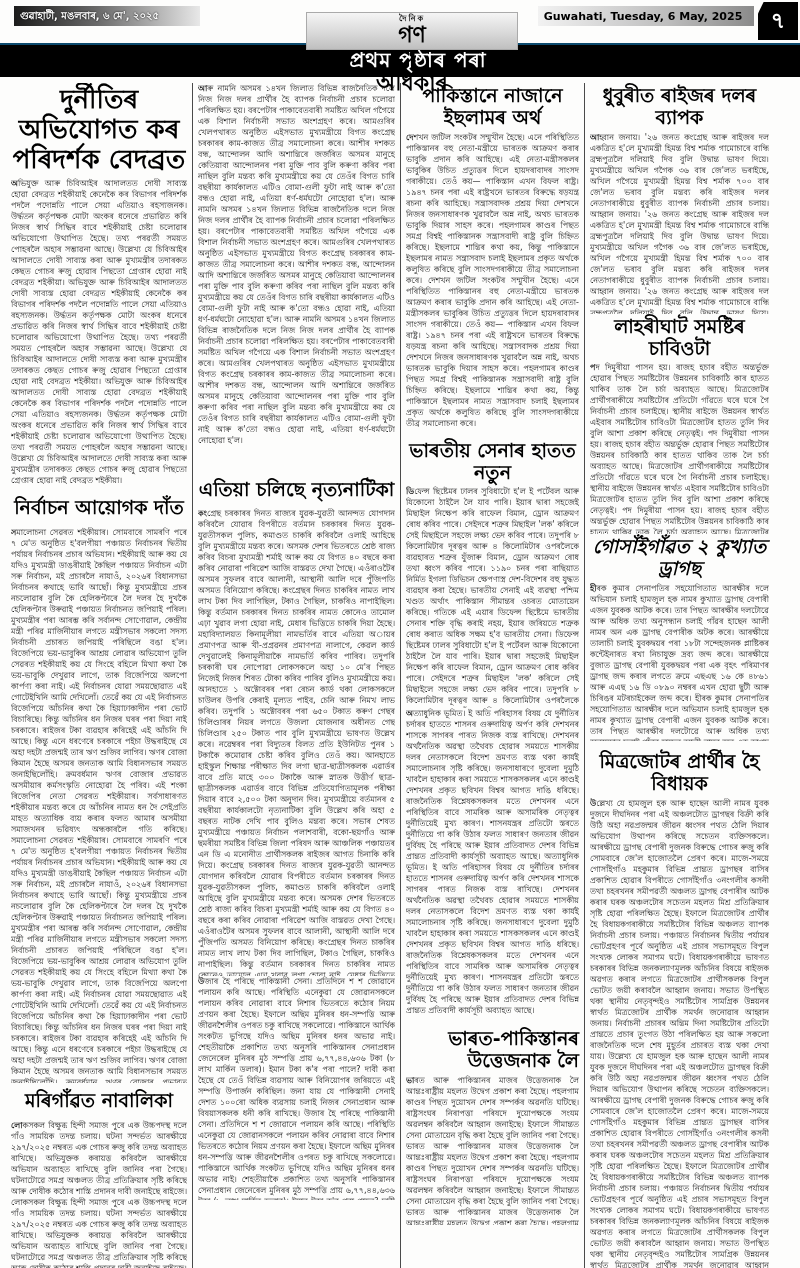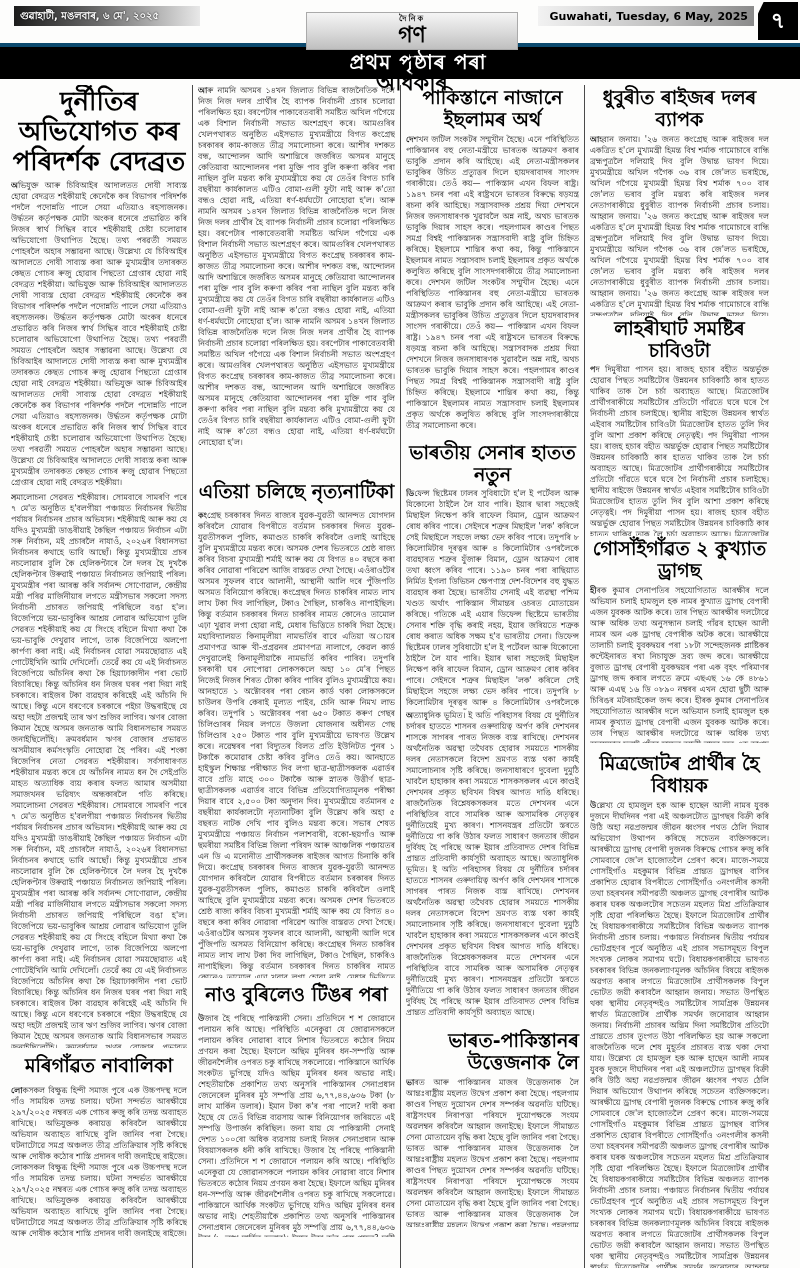--- a/index.html
+++ b/index.html
@@ -6,39 +6,39 @@
   body{
     width:800px;height:1268px;overflow:hidden;background:#fdfdfc;color:#111;
     font-family:"DejaVu Sans","Liberation Sans",sans-serif;
     -webkit-font-smoothing:antialiased;
   }
   .page{width:800px;height:1268px;position:relative;background:#fdfdfc;}
   
   .masthead{height:38px;position:relative;padding-top:3px;}
   .date-bar{position:absolute;top:6px;height:20px;display:flex;align-items:center;font-size:10px;font-weight:bold;}
   .date-bar.left{left:14px;width:180px;background:linear-gradient(90deg,#1c1c1c 0%,#6a6a6a 45%,#e8e8e8 100%);color:#fff;text-shadow:0 0 2px #000;padding-left:6px;}
-  .date-bar.right{right:46px;width:210px;background:linear-gradient(90deg,#f2f2f2 0%,#bdbdbd 60%,#8a8a8a 100%);color:#000;justify-content:flex-end;padding-right:6px;font-size:11px;}
+  .date-bar.right{right:46px;width:210px;background:linear-gradient(90deg,#f2f2f2 0%,#bdbdbd 60%,#8a8a8a 100%);color:#000;justify-content:center;padding-right:6px;font-size:11px;}
   .logo-box{
     position:absolute;left:50%;top:12px;transform:translateX(-50%);
     width:210px;height:36px;background:linear-gradient(180deg,#f5f5f5,#d9d9d9 55%,#bfbfbf);
     text-align:center;border:1px solid #aaa;margin-left:12px;
   }
   .logo-daily{font-size:8px;font-weight:bold;letter-spacing:2px;line-height:9px;margin-top:1px;}
   .logo-title{font-size:22px;font-weight:900;line-height:24px;display:flex;align-items:center;justify-content:center;gap:3px;color:#000;flex-direction:column;}
   .logo-person{display:inline-block;width:12px;height:18px;}
   .page-num-box{
     position:absolute;right:2px;top:2px;width:40px;height:38px;background:#000;color:#fff;
     display:flex;align-items:center;justify-content:center;font-size:22px;font-weight:bold;
     clip-path:polygon(14% 0,100% 0,100% 100%,0 100%,0 30%);
   }
   
   .banner{
     margin:2px 0 4px 0;height:32px;background:#000;color:#fff;
     display:flex;justify-content:center;
-    font-size:20px;font-weight:bold;letter-spacing:1px;border-top:4px solid #0c4a6e;padding-left:36px;
+    font-size:20px;font-weight:bold;letter-spacing:1px;border-top:2px solid #0c4a6e;padding-left:36px;
   }
   
   .columns{
     display:grid;grid-template-columns:186px 208px 184px 190px;
     column-gap:0;padding:2px 4px 0 6px;height:1186px;overflow:hidden;
   }
   .col{overflow:hidden;padding:0 5px;}
   .col + .col{border-left:1px solid #4a4a4a;}
   .headline{
     font-weight:900;text-align:center;color:#000;
@@ -85,45 +85,45 @@
   </div>
 
   <div class="banner">
     <span>প্ৰথম পৃষ্ঠাৰ পৰা</span>
   </div>
 
   <div class="columns" id="columns">
       <div class="col">
         <div class="headline xl" style="min-height: 72px;">দুৰ্নীতিৰ অভিযোগত কৰ পৰিদৰ্শক বেদব্ৰত</div>
         <div class="body-block" style="height: 312px;">অভিযুক্ত আৰু চিবিআইৰ আদালতত দোষী সাব্যস্ত হোৱা বেদব্ৰত শইকীয়াই কেনেকৈ কৰ বিভাগৰ পৰিদৰ্শক পদলৈ পদোন্নতি পালে সেয়া এতিয়াও ৰহস্যজনক। উৰ্দ্ধতন কৰ্তৃপক্ষক মোটা অংকৰ ধনেৰে প্ৰভাৱিত কৰি নিজৰ স্বাৰ্থ সিদ্ধিৰ বাবে শইকীয়াই চেষ্টা চলোৱাৰ অভিযোগো উত্থাপিত হৈছে। তথ্য পৰৱৰ্তী সময়ত পোহৰলৈ অহাৰ সম্ভাৱনা আছে। উল্লেখ্য যে চিবিআইৰ আদালতে দোষী সাব্যস্ত কৰা আৰু মুখ্যমন্ত্ৰীৰ তদাৰকত কেছত গোচৰ ৰুজু হোৱাৰ পিছতো গ্ৰেপ্তাৰ হোৱা নাই বেদব্ৰত শইকীয়া। অভিযুক্ত আৰু চিবিআইৰ আদালতত দোষী সাব্যস্ত হোৱা বেদব্ৰত শইকীয়াই কেনেকৈ কৰ বিভাগৰ পৰিদৰ্শক পদলৈ পদোন্নতি পালে সেয়া এতিয়াও ৰহস্যজনক। উৰ্দ্ধতন কৰ্তৃপক্ষক মোটা অংকৰ ধনেৰে প্ৰভাৱিত কৰি নিজৰ স্বাৰ্থ সিদ্ধিৰ বাবে শইকীয়াই চেষ্টা চলোৱাৰ অভিযোগো উত্থাপিত হৈছে। তথ্য পৰৱৰ্তী সময়ত পোহৰলৈ অহাৰ সম্ভাৱনা আছে। উল্লেখ্য যে চিবিআইৰ আদালতে দোষী সাব্যস্ত কৰা আৰু মুখ্যমন্ত্ৰীৰ তদাৰকত কেছত গোচৰ ৰুজু হোৱাৰ পিছতো গ্ৰেপ্তাৰ হোৱা নাই বেদব্ৰত শইকীয়া। অভিযুক্ত আৰু চিবিআইৰ আদালতত দোষী সাব্যস্ত হোৱা বেদব্ৰত শইকীয়াই কেনেকৈ কৰ বিভাগৰ পৰিদৰ্শক পদলৈ পদোন্নতি পালে সেয়া এতিয়াও ৰহস্যজনক। উৰ্দ্ধতন কৰ্তৃপক্ষক মোটা অংকৰ ধনেৰে প্ৰভাৱিত কৰি নিজৰ স্বাৰ্থ সিদ্ধিৰ বাবে শইকীয়াই চেষ্টা চলোৱাৰ অভিযোগো উত্থাপিত হৈছে। তথ্য পৰৱৰ্তী সময়ত পোহৰলৈ অহাৰ সম্ভাৱনা আছে। উল্লেখ্য যে চিবিআইৰ আদালতে দোষী সাব্যস্ত কৰা আৰু মুখ্যমন্ত্ৰীৰ তদাৰকত কেছত গোচৰ ৰুজু হোৱাৰ পিছতো গ্ৰেপ্তাৰ হোৱা নাই বেদব্ৰত শইকীয়া।</div>
+        <div class="headline lg" style="min-height: 32px;">নিৰ্বাচন আয়োগক দাঁত</div>
         <div class="body-block" style="height: 556px;">সমালোচনা সেৱৰত শইকীয়াৰ। সোমবাৰে সামৰণি পৰে ৭ মে'ত অনুষ্ঠিত হ'বলগীয়া পঞ্চায়ত নিৰ্বাচনৰ দ্বিতীয় পৰ্যায়ৰ নিৰ্বাচনৰ প্ৰচাৰ অভিযান। শইকীয়াই আৰু কয় যে যদিও মুখ্যমন্ত্ৰী ডাঙৰীয়াই কৈছিল পঞ্চায়ত নিৰ্বাচন এটা সৰু নিৰ্বাচন, মই প্ৰচাৰলৈ নাযাওঁ, ২০২৬ৰ বিধানসভা নিৰ্বাচনৰ কথাহে ভাবি আছোঁ। কিন্তু মুখ্যমন্ত্ৰীয়ে প্ৰচৰ নচলোৱাৰ বুলি কৈ হেলিকপ্টাৰে লৈ দলৰ হৈ দুখকৈ হেলিকপ্টাৰ উৰুৱাই পঞ্চায়ত নিৰ্বাচনত জপিয়াই পৰিল। মুখ্যমন্ত্ৰীৰ পৰা আৰম্ভ কৰি সৰ্বানন্দ সোণোৱাল, কেন্দ্ৰীয় মন্ত্ৰী পৰিৱ মাৰ্জিনীয়াৰ লগতে মন্ত্ৰীসভাৰ সকলো সদস্য নিৰ্বাচনী প্ৰচাৰত জপিয়াই পৰিছিলে বঙা হ'ল। বিজেপিয়ে ভয়-ভাবুকিৰ আশ্ৰয় লোৱাৰ অভিযোগ তুলি সেৱৰত শইকীয়াই কয় যে সিংহে বহিলে মিথ্যা কথা কৈ ভয়-ভাবুকি দেখুৱাব লাগে, তাক বিজেপিয়ে অলপো কাৰ্পণ্য কৰা নাই। এই নিৰ্বাচনৰ যোৱা সময়ছোৱাত এই গোটেইখিনি আমি দেখিলোঁ। তেৱেঁ কয় যে এই নিৰ্বাচনত বিজেপিয়ে আঁচনিৰ কথা কৈ হিয়াঢাকাদীন পৰা ভোট বিচাৰিছে। কিন্তু আঁচনিৰ ধন নিজৰ ঘৰৰ পৰা দিয়া নাই চৰকাৰে। ৰাইজৰ টকা ব্যৱহাৰ কৰিহেই এই আঁচনি দি আছে। কিন্তু এনে ধৰণেৰে চৰকাৰে পইচা উদ্ধৰাইছে যে অহা দহটা প্ৰজন্মই তাৰ ঋণ শুজিব লাগিব। ঋণৰ বোজা কিমান হৈছে অসমৰ জনতাক আমি বিধানসভাৰ সময়ত জনাইছিলোঁহি। ক্ৰমবৰ্ধমান ঋণৰ বোজাৰ প্ৰভাৱত অসমীয়াৰ কৰ্মসংস্কৃতি নোহোৱা হৈ পৰিব। এই শংকা ৰিজেপিৰ নেতা সেৱৰত শইকীয়াৰ। সৰ্বসাধাৰণত শইকীয়াৰ মন্তব্য কৰে যে আঁচনিৰ নামত ধন দৈ সেইপ্ৰতি মাহত অত্যাধিক ব্যয় কৰাৰ ফলত আমাৰ অসমীয়া সমাজখনৰ ভৱিষ্যৎ অন্ধকাৰলৈ গতি কৰিছে। সমালোচনা সেৱৰত শইকীয়াৰ। সোমবাৰে সামৰণি পৰে ৭ মে'ত অনুষ্ঠিত হ'বলগীয়া পঞ্চায়ত নিৰ্বাচনৰ দ্বিতীয় পৰ্যায়ৰ নিৰ্বাচনৰ প্ৰচাৰ অভিযান। শইকীয়াই আৰু কয় যে যদিও মুখ্যমন্ত্ৰী ডাঙৰীয়াই কৈছিল পঞ্চায়ত নিৰ্বাচন এটা সৰু নিৰ্বাচন, মই প্ৰচাৰলৈ নাযাওঁ, ২০২৬ৰ বিধানসভা নিৰ্বাচনৰ কথাহে ভাবি আছোঁ। কিন্তু মুখ্যমন্ত্ৰীয়ে প্ৰচৰ নচলোৱাৰ বুলি কৈ হেলিকপ্টাৰে লৈ দলৰ হৈ দুখকৈ হেলিকপ্টাৰ উৰুৱাই পঞ্চায়ত নিৰ্বাচনত জপিয়াই পৰিল। মুখ্যমন্ত্ৰীৰ পৰা আৰম্ভ কৰি সৰ্বানন্দ সোণোৱাল, কেন্দ্ৰীয় মন্ত্ৰী পৰিৱ মাৰ্জিনীয়াৰ লগতে মন্ত্ৰীসভাৰ সকলো সদস্য নিৰ্বাচনী প্ৰচাৰত জপিয়াই পৰিছিলে বঙা হ'ল। বিজেপিয়ে ভয়-ভাবুকিৰ আশ্ৰয় লোৱাৰ অভিযোগ তুলি সেৱৰত শইকীয়াই কয় যে সিংহে বহিলে মিথ্যা কথা কৈ ভয়-ভাবুকি দেখুৱাব লাগে, তাক বিজেপিয়ে অলপো কাৰ্পণ্য কৰা নাই। এই নিৰ্বাচনৰ যোৱা সময়ছোৱাত এই গোটেইখিনি আমি দেখিলোঁ। তেৱেঁ কয় যে এই নিৰ্বাচনত বিজেপিয়ে আঁচনিৰ কথা কৈ হিয়াঢাকাদীন পৰা ভোট বিচাৰিছে। কিন্তু আঁচনিৰ ধন নিজৰ ঘৰৰ পৰা দিয়া নাই চৰকাৰে। ৰাইজৰ টকা ব্যৱহাৰ কৰিহেই এই আঁচনি দি আছে। কিন্তু এনে ধৰণেৰে চৰকাৰে পইচা উদ্ধৰাইছে যে অহা দহটা প্ৰজন্মই তাৰ ঋণ শুজিব লাগিব। ঋণৰ বোজা কিমান হৈছে অসমৰ জনতাক আমি বিধানসভাৰ সময়ত জনাইছিলোঁহি। ক্ৰমবৰ্ধমান ঋণৰ বোজাৰ প্ৰভাৱত অসমীয়াৰ কৰ্মসংস্কৃতি নোহোৱা হৈ পৰিব। এই শংকা ৰিজেপিৰ নেতা সেৱৰত শইকীয়াৰ। সৰ্বসাধাৰণত শইকীয়াৰ মন্তব্য কৰে যে আঁচনিৰ নামত ধন দৈ সেইপ্ৰতি মাহত অত্যাধিক ব্যয় কৰাৰ ফলত আমাৰ অসমীয়া সমাজখনৰ ভৱিষ্যৎ অন্ধকাৰলৈ গতি কৰিছে।</div>
         <div class="headline lg" style="min-height: 32px;">মৰিগাঁৱত নাবালিকা</div>
         <div class="body-block" style="height: 168px;">লোকসকল বিক্ষুব্ধ হিন্দী সমাজ পুৰে এক উচ্চপদস্থ দলে গাঁও সাময়িক তদন্ত চলায়। ঘটনা সন্দৰ্ভত আৰক্ষীয়ে ২৯৭/২০২৫ নম্বৰত এক গোচৰ ৰুজু কৰি তদন্ত অব্যাহত ৰাখিছে। অভিযুক্তক কৰায়ত্ত কৰিবলৈ আৰক্ষীয়ে অভিযান অব্যাহত ৰাখিছে বুলি জানিব পৰা গৈছে। ঘটনাটোৱে সমগ্ৰ অঞ্চলত তীব্ৰ প্ৰতিক্ৰিয়াৰ সৃষ্টি কৰিছে আৰু দোষীক কঠোৰ শাস্তি প্ৰদানৰ দাবী জনাইছে ৰাইজে। লোকসকল বিক্ষুব্ধ হিন্দী সমাজ পুৰে এক উচ্চপদস্থ দলে গাঁও সাময়িক তদন্ত চলায়। ঘটনা সন্দৰ্ভত আৰক্ষীয়ে ২৯৭/২০২৫ নম্বৰত এক গোচৰ ৰুজু কৰি তদন্ত অব্যাহত ৰাখিছে। অভিযুক্তক কৰায়ত্ত কৰিবলৈ আৰক্ষীয়ে অভিযান অব্যাহত ৰাখিছে বুলি জানিব পৰা গৈছে। ঘটনাটোৱে সমগ্ৰ অঞ্চলত তীব্ৰ প্ৰতিক্ৰিয়াৰ সৃষ্টি কৰিছে আৰু দোষীক কঠোৰ শাস্তি প্ৰদানৰ দাবী জনাইছে ৰাইজে।</div>
       </div>
       <div class="col">
         <div class="body-block" style="height: 390px;">আৰু নামনি অসমৰ ১৪খন জিলাত বিভিন্ন ৰাজনৈতিক দলে নিজ নিজ দলৰ প্ৰাৰ্থীৰ হৈ ব্যাপক নিৰ্বাচনী প্ৰচাৰ চলোৱা পৰিলক্ষিত হয়। বৰপেটাৰ পাকাবেতবাৰী সমষ্টিত অখিল গগৈয়ে এক বিশাল নিৰ্বাচনী সভাত অংশগ্ৰহণ কৰে। আমগুৰিৰ খেলপথাৰত অনুষ্ঠিত এইসভাত মুখ্যমন্ত্ৰীয়ে বিগত কংগ্ৰেছ চৰকাৰৰ কাম-কাজত তীব্ৰ সমালোচনা কৰে। আশীৰ দশকত বন্ধ, আন্দোলন আদি অশান্তিৰে জৰ্জৰিত অসমৰ মানুহে কেতিয়াবা আন্দোলনৰ পৰা মুক্তি পাব বুলি কৰুণা কৰিব পৰা নাছিল বুলি মন্তব্য কৰি মুখ্যমন্ত্ৰীয়ে কয় যে তেওঁৰ বিগত চাৰি বছৰীয়া কাৰ্যকালত এটিও বোমা-গুলী ফুটা নাই আৰু ক'তো বন্ধও হোৱা নাই, এতিয়া ধৰ্ণ-ধৰ্মঘটো নোহোৱা হ'ল। আৰু নামনি অসমৰ ১৪খন জিলাত বিভিন্ন ৰাজনৈতিক দলে নিজ নিজ দলৰ প্ৰাৰ্থীৰ হৈ ব্যাপক নিৰ্বাচনী প্ৰচাৰ চলোৱা পৰিলক্ষিত হয়। বৰপেটাৰ পাকাবেতবাৰী সমষ্টিত অখিল গগৈয়ে এক বিশাল নিৰ্বাচনী সভাত অংশগ্ৰহণ কৰে। আমগুৰিৰ খেলপথাৰত অনুষ্ঠিত এইসভাত মুখ্যমন্ত্ৰীয়ে বিগত কংগ্ৰেছ চৰকাৰৰ কাম-কাজত তীব্ৰ সমালোচনা কৰে। আশীৰ দশকত বন্ধ, আন্দোলন আদি অশান্তিৰে জৰ্জৰিত অসমৰ মানুহে কেতিয়াবা আন্দোলনৰ পৰা মুক্তি পাব বুলি কৰুণা কৰিব পৰা নাছিল বুলি মন্তব্য কৰি মুখ্যমন্ত্ৰীয়ে কয় যে তেওঁৰ বিগত চাৰি বছৰীয়া কাৰ্যকালত এটিও বোমা-গুলী ফুটা নাই আৰু ক'তো বন্ধও হোৱা নাই, এতিয়া ধৰ্ণ-ধৰ্মঘটো নোহোৱা হ'ল। আৰু নামনি অসমৰ ১৪খন জিলাত বিভিন্ন ৰাজনৈতিক দলে নিজ নিজ দলৰ প্ৰাৰ্থীৰ হৈ ব্যাপক নিৰ্বাচনী প্ৰচাৰ চলোৱা পৰিলক্ষিত হয়। বৰপেটাৰ পাকাবেতবাৰী সমষ্টিত অখিল গগৈয়ে এক বিশাল নিৰ্বাচনী সভাত অংশগ্ৰহণ কৰে। আমগুৰিৰ খেলপথাৰত অনুষ্ঠিত এইসভাত মুখ্যমন্ত্ৰীয়ে বিগত কংগ্ৰেছ চৰকাৰৰ কাম-কাজত তীব্ৰ সমালোচনা কৰে। আশীৰ দশকত বন্ধ, আন্দোলন আদি অশান্তিৰে জৰ্জৰিত অসমৰ মানুহে কেতিয়াবা আন্দোলনৰ পৰা মুক্তি পাব বুলি কৰুণা কৰিব পৰা নাছিল বুলি মন্তব্য কৰি মুখ্যমন্ত্ৰীয়ে কয় যে তেওঁৰ বিগত চাৰি বছৰীয়া কাৰ্যকালত এটিও বোমা-গুলী ফুটা নাই আৰু ক'তো বন্ধও হোৱা নাই, এতিয়া ধৰ্ণ-ধৰ্মঘটো নোহোৱা হ'ল।</div>
         <div class="headline lg" style="min-height: 30px;">এতিয়া চলিছে নৃত্যনাটিকা</div>
         <div class="body-block" style="height: 468px;">কংগ্ৰেছ চৰকাৰৰ দিনত ৰাজ্যৰ যুৱক-যুৱতী আনন্দত যোগদান কৰিবলৈ যোৱাৰ বিপৰীতে বৰ্তমান চৰকাৰৰ দিনত যুৱক-যুৱতীসকল পুলিচ, কমাণ্ডত চাকৰি কৰিবলৈ ওলাই আহিছে বুলি মুখ্যমন্ত্ৰীয়ে মন্তব্য কৰে। অসমক দেশৰ ভিতৰতে শ্ৰেষ্ঠ ৰাজ্য কৰিব বিচৰা মুখ্যমন্ত্ৰী শৰ্মাই আৰু কয় যে বিগত ৪০ বছৰে কৰা কৰিব নোৱাৰা পৰিৱেশ আজি বাস্তৱত দেখা গৈছে। এওঁৰাওটৈৰ অসমৰ সুফলৰ বাবে আলানী, আস্থানী আলি দৰে পুঁজিপতি অসমত বিনিয়োগ কৰিছে। কংগ্ৰেছৰ দিনত চাকৰিৰ নামত লাখ লাখ টকা দিব লাগিছিল, টকাও গৈছিল, চাকৰিও নাপাইছিল। কিন্তু বৰ্তমান চৰকাৰৰ দিনত চাকৰিৰ নামত কোনেও তামোল এঢ়া খুৱাব লগা হোৱা নাই, মেধাৰ ভিত্তিতে চাকৰি দিয়া হৈছে। মহাবিদ্যালয়ত কিনামূলীয়া নামভৰ্তিৰ বাবে এতিয়া অায়ৰ প্ৰমাণপত্ৰ আৰু খী-প্ৰগ্ৰৱনৰ প্ৰমাণপত্ৰ নালাগে, কেৱল কাৰ্ড দেখুৱালেই কিনামূলীয়াকৈ নামভৰ্তি কৰিব পাৰিব। তদুপৰি চৰকাৰী ঘৰ নোপোৱা লোকসকলে অহা ১০ মে'ৰ পিছত নিজেই নিজৰ শিৰত টোকা কৰিব পাৰিব বুলিও মুখ্যমন্ত্ৰীয়ে কয়। আনহাতে ১ অক্টোবৰৰ পৰা ৰেচন কাৰ্ড থকা লোকসকলে চাউলৰ উপৰি কেৰাই মূল্যত পাইব, চেনি আৰু নিমখ লাভ কৰিব। তদুপৰি ১ অক্টোবৰৰ পৰা ৬৫০ টকাত কৰুণ গেছৰ চিলিণ্ডাৰৰ নিয়ৰ লগতে উজলা যোজনাৰ অধীনত গেছ চিলিণ্ডাৰ ২৫০ টকাত পাব বুলি মুখ্যমন্ত্ৰীয়ে ভাষণত উল্লেখ কৰে। নৱেম্বৰৰ পৰা বিদ্যুতৰ বিলত প্ৰতি ইউনিটত পুনৰ ১ টকাকৈ কমোৱাৰ চেষ্টা কৰিব বুলিও তেওঁ কয়। আনহাতে হাইস্কুল শিক্ষান্ত পৰীক্ষাত দিব লগা ছাত্ৰ-ছাত্ৰীসকলক এৱাৰ্ডৰ বাবে প্ৰতি মাহে ৩০০ টকাকৈ আৰু স্নাতক উত্তীৰ্ণ ছাত্ৰ-ছাত্ৰীসকলক এৱাৰ্ডৰ বাবে বিভিন্ন প্ৰতিযোগিতামূলক পৰীক্ষা দিয়াৰ বাবে ২,৫০০ টকা অনুদান দিব। মুখ্যমন্ত্ৰীয়ে বৰ্তমানৰ ৫ বছৰীয়া কাৰ্যকালটো নৃত্যনাটিকা বুলি উল্লেখ কৰি অহা ৫ বছৰত নাটক দেখি পাব বুলিও মন্তব্য কৰে। সভাৰ শেষত মুখ্যমন্ত্ৰীয়ে পঞ্চায়ত নিৰ্বাচন পলাশবাৰী, বকো-ছয়গাঁও আৰু ছমৰীয়া সমষ্টিৰ বিভিন্ন জিলা পৰিষদ আৰু আঞ্চলিক পঞ্চায়তৰ এন ডি এ মনোনীত প্ৰাৰ্থীসকলক ৰাইজৰ আগত চিনাকি কৰি দিয়ে। কংগ্ৰেছ চৰকাৰৰ দিনত ৰাজ্যৰ যুৱক-যুৱতী আনন্দত যোগদান কৰিবলৈ যোৱাৰ বিপৰীতে বৰ্তমান চৰকাৰৰ দিনত যুৱক-যুৱতীসকল পুলিচ, কমাণ্ডত চাকৰি কৰিবলৈ ওলাই আহিছে বুলি মুখ্যমন্ত্ৰীয়ে মন্তব্য কৰে। অসমক দেশৰ ভিতৰতে শ্ৰেষ্ঠ ৰাজ্য কৰিব বিচৰা মুখ্যমন্ত্ৰী শৰ্মাই আৰু কয় যে বিগত ৪০ বছৰে কৰা কৰিব নোৱাৰা পৰিৱেশ আজি বাস্তৱত দেখা গৈছে। এওঁৰাওটৈৰ অসমৰ সুফলৰ বাবে আলানী, আস্থানী আলি দৰে পুঁজিপতি অসমত বিনিয়োগ কৰিছে। কংগ্ৰেছৰ দিনত চাকৰিৰ নামত লাখ লাখ টকা দিব লাগিছিল, টকাও গৈছিল, চাকৰিও নাপাইছিল। কিন্তু বৰ্তমান চৰকাৰৰ দিনত চাকৰিৰ নামত কোনেও তামোল এঢ়া খুৱাব লগা হোৱা নাই, মেধাৰ ভিত্তিতে চাকৰি দিয়া হৈছে। মহাবিদ্যালয়ত কিনামূলীয়া নামভৰ্তিৰ বাবে এতিয়া অায়ৰ প্ৰমাণপত্ৰ আৰু খী-প্ৰগ্ৰৱনৰ প্ৰমাণপত্ৰ নালাগে, কেৱল কাৰ্ড দেখুৱালেই কিনামূলীয়াকৈ নামভৰ্তি কৰিব পাৰিব। তদুপৰি চৰকাৰী ঘৰ নোপোৱা লোকসকলে অহা ১০ মে'ৰ পিছত নিজেই নিজৰ শিৰত টোকা কৰিব পাৰিব বুলিও মুখ্যমন্ত্ৰীয়ে কয়। আনহাতে ১ অক্টোবৰৰ পৰা ৰেচন কাৰ্ড থকা লোকসকলে চাউলৰ উপৰি কেৰাই মূল্যত পাইব, চেনি আৰু নিমখ লাভ কৰিব। তদুপৰি ১ অক্টোবৰৰ পৰা ৬৫০ টকাত কৰুণ গেছৰ চিলিণ্ডাৰৰ নিয়ৰ লগতে উজলা যোজনাৰ অধীনত গেছ চিলিণ্ডাৰ ২৫০ টকাত পাব বুলি মুখ্যমন্ত্ৰীয়ে ভাষণত উল্লেখ কৰে। নৱেম্বৰৰ পৰা বিদ্যুতৰ বিলত প্ৰতি ইউনিটত পুনৰ ১ টকাকৈ কমোৱাৰ চেষ্টা কৰিব বুলিও তেওঁ কয়। আনহাতে হাইস্কুল শিক্ষান্ত পৰীক্ষাত দিব লগা ছাত্ৰ-ছাত্ৰীসকলক এৱাৰ্ডৰ বাবে প্ৰতি মাহে ৩০০ টকাকৈ আৰু স্নাতক উত্তীৰ্ণ ছাত্ৰ-ছাত্ৰীসকলক এৱাৰ্ডৰ বাবে বিভিন্ন প্ৰতিযোগিতামূলক পৰীক্ষা দিয়াৰ বাবে ২,৫০০ টকা অনুদান দিব। মুখ্যমন্ত্ৰীয়ে বৰ্তমানৰ ৫ বছৰীয়া কাৰ্যকালটো নৃত্যনাটিকা বুলি উল্লেখ কৰি অহা ৫ বছৰত নাটক দেখি পাব বুলিও মন্তব্য কৰে। সভাৰ শেষত মুখ্যমন্ত্ৰীয়ে পঞ্চায়ত নিৰ্বাচন পলাশবাৰী, বকো-ছয়গাঁও আৰু ছমৰীয়া সমষ্টিৰ বিভিন্ন জিলা পৰিষদ আৰু আঞ্চলিক পঞ্চায়তৰ এন ডি এ মনোনীত প্ৰাৰ্থীসকলক ৰাইজৰ আগত চিনাকি কৰি দিয়ে।</div>
-        <div class="headline lg" style="min-height: 30px;">নাও বুৰিলেও টিঙৰ পৰা</div>
         <div class="body-block" style="height: 224px;">উজাৰ হৈ পৰিছে পাকিস্তানী সেনা। প্ৰতিদিনে শ শ জোৱানে পলায়ন কৰি আছে। পৰিস্থিতি এনেকুৱা যে জোৱানসকলে পলায়ন কৰিব নোৱাৰা বাবে নিশাৰ ভিতৰতে কঠোৰ নিয়ম প্ৰণয়ন কৰা হৈছে। ইফালে অছিম মুনিৰৰ ধন-সম্পত্তি আৰু জীৱনশৈলীৰ ওপৰত চকু ৰাখিছে সকলোৱে। পাকিস্তানে আৰ্থিক সংকটত ভুগিছে যদিও অছিম মুনিৰৰ ধনৰ অভাৱ নাই। শেহতীয়াকৈ প্ৰকাশিত তথ্য অনুসৰি পাকিস্তানৰ সেনাপ্ৰধান জেনেৰেল মুনিৰৰ মুঠ সম্পত্তি প্ৰায় ৬,৭৭,৪৪,৬৩৬ টকা (৮ লাখ মাৰ্কিন ডলাৰ)। ইমান টকা ক'ৰ পৰা পালে? দাবী কৰা হৈছে যে তেওঁ বিভিন্ন ব্যৱসায় আৰু বিনিয়োগৰ জৰিয়তে এই সম্পত্তি উপাৰ্জন কৰিছিল। জনা যায় যে পাকিস্তানী সেনাই দেশত ১০০ৰো অধিক ব্যৱসায় চলাই নিজৰ সেনাপ্ৰধান আৰু বিষয়াসকলক ধনী কৰি ৰাখিছে। উজাৰ হৈ পৰিছে পাকিস্তানী সেনা। প্ৰতিদিনে শ শ জোৱানে পলায়ন কৰি আছে। পৰিস্থিতি এনেকুৱা যে জোৱানসকলে পলায়ন কৰিব নোৱাৰা বাবে নিশাৰ ভিতৰতে কঠোৰ নিয়ম প্ৰণয়ন কৰা হৈছে। ইফালে অছিম মুনিৰৰ ধন-সম্পত্তি আৰু জীৱনশৈলীৰ ওপৰত চকু ৰাখিছে সকলোৱে। পাকিস্তানে আৰ্থিক সংকটত ভুগিছে যদিও অছিম মুনিৰৰ ধনৰ অভাৱ নাই। শেহতীয়াকৈ প্ৰকাশিত তথ্য অনুসৰি পাকিস্তানৰ সেনাপ্ৰধান জেনেৰেল মুনিৰৰ মুঠ সম্পত্তি প্ৰায় ৬,৭৭,৪৪,৬৩৬ টকা (৮ লাখ মাৰ্কিন ডলাৰ)। ইমান টকা ক'ৰ পৰা পালে? দাবী কৰা হৈছে যে তেওঁ বিভিন্ন ব্যৱসায় আৰু বিনিয়োগৰ জৰিয়তে এই সম্পত্তি উপাৰ্জন কৰিছিল। জনা যায় যে পাকিস্তানী সেনাই দেশত ১০০ৰো অধিক ব্যৱসায় চলাই নিজৰ সেনাপ্ৰধান আৰু বিষয়াসকলক ধনী কৰি ৰাখিছে।</div>
       </div>
       <div class="col">
         <div class="headline lg" style="min-height: 34px;">পাকিস্তানে নাজানে ইছলামৰ অৰ্থ</div>
         <div class="body-block" style="height: 306px;">দেশখন জটিল সংকটৰ সম্মুখীন হৈছে। এনে পৰিস্থিতিত পাকিস্তানৰ বহু নেতা-মন্ত্ৰীয়ে ভাৰতক আক্ৰমণ কৰাৰ ভাবুকি প্ৰদান কৰি আহিছে। এই নেতা-মন্ত্ৰীসকলৰ ভাবুকিৰ উচিত প্ৰত্যুত্তৰ দিলে হায়দৰাবাদৰ সাংসদ গৰাকীয়ে। তেওঁ কয়— পাকিস্তান এখন বিফল ৰাষ্ট্ৰ। ১৯৪৭ চনৰ পৰা এই ৰাষ্ট্ৰখনে ভাৰতৰ বিৰুদ্ধে ষড়যন্ত্ৰ ৰচনা কৰি আহিছে। সন্ত্ৰাসবাদক প্ৰশ্ৰয় দিয়া দেশখনে নিজৰ জনসাধাৰণক খুৱাবলৈ অন্ন নাই, অথচ ভাৰতক ভাবুকি দিয়াৰ সাহস কৰে। পহলগামৰ কাণ্ডৰ পিছত সমগ্ৰ বিশ্বই পাকিস্তানক সন্ত্ৰাসবাদী ৰাষ্ট্ৰ বুলি চিহ্নিত কৰিছে। ইছলামে শান্তিৰ কথা কয়, কিন্তু পাকিস্তানে ইছলামৰ নামত সন্ত্ৰাসবাদ চলাই ইছলামৰ প্ৰকৃত অৰ্থকে কলুষিত কৰিছে বুলি সাংসদগৰাকীয়ে তীব্ৰ সমালোচনা কৰে। দেশখন জটিল সংকটৰ সম্মুখীন হৈছে। এনে পৰিস্থিতিত পাকিস্তানৰ বহু নেতা-মন্ত্ৰীয়ে ভাৰতক আক্ৰমণ কৰাৰ ভাবুকি প্ৰদান কৰি আহিছে। এই নেতা-মন্ত্ৰীসকলৰ ভাবুকিৰ উচিত প্ৰত্যুত্তৰ দিলে হায়দৰাবাদৰ সাংসদ গৰাকীয়ে। তেওঁ কয়— পাকিস্তান এখন বিফল ৰাষ্ট্ৰ। ১৯৪৭ চনৰ পৰা এই ৰাষ্ট্ৰখনে ভাৰতৰ বিৰুদ্ধে ষড়যন্ত্ৰ ৰচনা কৰি আহিছে। সন্ত্ৰাসবাদক প্ৰশ্ৰয় দিয়া দেশখনে নিজৰ জনসাধাৰণক খুৱাবলৈ অন্ন নাই, অথচ ভাৰতক ভাবুকি দিয়াৰ সাহস কৰে। পহলগামৰ কাণ্ডৰ পিছত সমগ্ৰ বিশ্বই পাকিস্তানক সন্ত্ৰাসবাদী ৰাষ্ট্ৰ বুলি চিহ্নিত কৰিছে। ইছলামে শান্তিৰ কথা কয়, কিন্তু পাকিস্তানে ইছলামৰ নামত সন্ত্ৰাসবাদ চলাই ইছলামৰ প্ৰকৃত অৰ্থকে কলুষিত কৰিছে বুলি সাংসদগৰাকীয়ে তীব্ৰ সমালোচনা কৰে।</div>
         <div class="headline lg" style="min-height: 30px;">ভাৰতীয় সেনাৰ হাতত নতুন</div>
         <div class="body-block" style="height: 222px;">ডিফেন্স ছিষ্টেমৰ ঢালৰ সুবিধাটো হ'ল ই পৰ্টেবল আৰু যিকোনো ঠাইলৈ লৈ যাব পাৰি। ইয়াৰ দ্বাৰা সহজেই মিছাইল নিক্ষেপ কৰি ৰাফেল বিমান, ড্ৰোন আক্ৰমণ ৰোধ কৰিব পাৰে। সেইদৰে শত্ৰুৰ মিছাইল 'লক' কৰিলে সেই মিছাইলে সহজে লক্ষ্য ভেদ কৰিব পাৰে। তদুপৰি ৮ কিলোমিটাৰ দূৰত্বৰ আৰু ৪ কিলোমিটাৰ ওপৰলৈকে ব্যৱহাৰত শত্ৰুৰ যুঁজাৰু বিমান, ড্ৰোন আক্ৰমণ ৰোধ তথা ধ্বংস কৰিব পাৰে। ১১৯০ চনৰ পৰা ৰাছিয়াত নিৰ্মিত ইগলা ডিভিচন ক্ষেপণাস্ত্ৰ দেশ-বিদেশৰ বহু যুদ্ধত ব্যৱহাৰ কৰা হৈছে। ভাৰতীয় সেনাই এই ব্যৱস্থা পশ্চিম খণ্ডত অৰ্থাৎ পাকিস্তান সীমান্তৰ ওচৰত মোতায়েন কৰিছে। গতিকে এই এয়াৰ ডিফেন্স ছিষ্টেমে ভাৰতীয় সেনাৰ শক্তি বৃদ্ধি কৰাই নহয়, ইয়াৰ জৰিয়তে শত্ৰুক ৰোধ কৰাত অধিক সক্ষম হ'ব ভাৰতীয় সেনা। ডিফেন্স ছিষ্টেমৰ ঢালৰ সুবিধাটো হ'ল ই পৰ্টেবল আৰু যিকোনো ঠাইলৈ লৈ যাব পাৰি। ইয়াৰ দ্বাৰা সহজেই মিছাইল নিক্ষেপ কৰি ৰাফেল বিমান, ড্ৰোন আক্ৰমণ ৰোধ কৰিব পাৰে। সেইদৰে শত্ৰুৰ মিছাইল 'লক' কৰিলে সেই মিছাইলে সহজে লক্ষ্য ভেদ কৰিব পাৰে। তদুপৰি ৮ কিলোমিটাৰ দূৰত্বৰ আৰু ৪ কিলোমিটাৰ ওপৰলৈকে ব্যৱহাৰত শত্ৰুৰ যুঁজাৰু বিমান, ড্ৰোন আক্ৰমণ ৰোধ তথা ধ্বংস কৰিব পাৰে। ১১৯০ চনৰ পৰা ৰাছিয়াত নিৰ্মিত ইগলা ডিভিচন ক্ষেপণাস্ত্ৰ দেশ-বিদেশৰ বহু যুদ্ধত ব্যৱহাৰ কৰা হৈছে। ভাৰতীয় সেনাই এই ব্যৱস্থা পশ্চিম খণ্ডত অৰ্থাৎ পাকিস্তান সীমান্তৰ ওচৰত মোতায়েন কৰিছে। গতিকে এই এয়াৰ ডিফেন্স ছিষ্টেমে ভাৰতীয় সেনাৰ শক্তি বৃদ্ধি কৰাই নহয়, ইয়াৰ জৰিয়তে শত্ৰুক ৰোধ কৰাত অধিক সক্ষম হ'ব ভাৰতীয় সেনা।</div>
         <div class="body-block" style="height: 318px;">অত্যাধুনিক ভূমিত। ই অতি পৰিহাসৰ বিষয় যে দুৰ্নীতিৰ চৰ্দাৰৰ হাততে শাসনৰ গুৰুদায়িত্ব অৰ্পণ কৰি দেশখনৰ শাসকে সাগৰৰ পাৰত নিজক ব্যস্ত ৰাখিছে। দেশখনৰ অৰ্থনৈতিক অৱস্থা তথৈবচ হোৱাৰ সময়তে শাসকীয় দলৰ নেতাসকলে বিদেশ ভ্ৰমণত ব্যস্ত থকা কাৰ্যই সমালোচনাৰ সৃষ্টি কৰিছে। জনসাধাৰণে দুবেলা দুমুঠি খাবলৈ হাহাকাৰ কৰা সময়তে শাসকসকলৰ এনে কাণ্ডই দেশখনৰ প্ৰকৃত ছবিখন বিশ্বৰ আগত দাঙি ধৰিছে। ৰাজনৈতিক বিশ্লেষকসকলৰ মতে দেশখনৰ এনে পৰিস্থিতিৰ বাবে সামৰিক আৰু অসামৰিক নেতৃত্বৰ দুৰ্নীতিয়েই মুখ্য কাৰণ। শাসনযন্ত্ৰৰ প্ৰতিটো স্তৰতে দুৰ্নীতিয়ে গা কৰি উঠাৰ ফলত সাধাৰণ জনতাৰ জীৱন দুৰ্বিষহ হৈ পৰিছে আৰু ইয়াৰ প্ৰতিবাদত দেশৰ বিভিন্ন প্ৰান্তত প্ৰতিবাদী কাৰ্যসূচী অব্যাহত আছে। অত্যাধুনিক ভূমিত। ই অতি পৰিহাসৰ বিষয় যে দুৰ্নীতিৰ চৰ্দাৰৰ হাততে শাসনৰ গুৰুদায়িত্ব অৰ্পণ কৰি দেশখনৰ শাসকে সাগৰৰ পাৰত নিজক ব্যস্ত ৰাখিছে। দেশখনৰ অৰ্থনৈতিক অৱস্থা তথৈবচ হোৱাৰ সময়তে শাসকীয় দলৰ নেতাসকলে বিদেশ ভ্ৰমণত ব্যস্ত থকা কাৰ্যই সমালোচনাৰ সৃষ্টি কৰিছে। জনসাধাৰণে দুবেলা দুমুঠি খাবলৈ হাহাকাৰ কৰা সময়তে শাসকসকলৰ এনে কাণ্ডই দেশখনৰ প্ৰকৃত ছবিখন বিশ্বৰ আগত দাঙি ধৰিছে। ৰাজনৈতিক বিশ্লেষকসকলৰ মতে দেশখনৰ এনে পৰিস্থিতিৰ বাবে সামৰিক আৰু অসামৰিক নেতৃত্বৰ দুৰ্নীতিয়েই মুখ্য কাৰণ। শাসনযন্ত্ৰৰ প্ৰতিটো স্তৰতে দুৰ্নীতিয়ে গা কৰি উঠাৰ ফলত সাধাৰণ জনতাৰ জীৱন দুৰ্বিষহ হৈ পৰিছে আৰু ইয়াৰ প্ৰতিবাদত দেশৰ বিভিন্ন প্ৰান্তত প্ৰতিবাদী কাৰ্যসূচী অব্যাহত আছে।</div>
         <div class="headline lg" style="min-height: 30px; text-align: right;">ভাৰত-পাকিস্তানৰ উত্তেজনাক লৈ</div>
         <div class="body-block" style="height: 150px;">ভাৰত আৰু পাকিস্তানৰ মাজৰ উত্তেজনাক লৈ আন্তঃৰাষ্ট্ৰীয় মহলত উদ্বেগ প্ৰকাশ কৰা হৈছে। পহলগাম কাণ্ডৰ পিছত দুয়োখন দেশৰ সম্পৰ্কৰ অৱনতি ঘটিছে। ৰাষ্ট্ৰসংঘৰ নিৰাপত্তা পৰিষদে দুয়োপক্ষকে সংযম অৱলম্বন কৰিবলৈ আহ্বান জনাইছে। ইফালে সীমান্তত সেনা মোতায়েন বৃদ্ধি কৰা হৈছে বুলি জানিব পৰা গৈছে। ভাৰত আৰু পাকিস্তানৰ মাজৰ উত্তেজনাক লৈ আন্তঃৰাষ্ট্ৰীয় মহলত উদ্বেগ প্ৰকাশ কৰা হৈছে। পহলগাম কাণ্ডৰ পিছত দুয়োখন দেশৰ সম্পৰ্কৰ অৱনতি ঘটিছে। ৰাষ্ট্ৰসংঘৰ নিৰাপত্তা পৰিষদে দুয়োপক্ষকে সংযম অৱলম্বন কৰিবলৈ আহ্বান জনাইছে। ইফালে সীমান্তত সেনা মোতায়েন বৃদ্ধি কৰা হৈছে বুলি জানিব পৰা গৈছে। ভাৰত আৰু পাকিস্তানৰ মাজৰ উত্তেজনাক লৈ আন্তঃৰাষ্ট্ৰীয় মহলত উদ্বেগ প্ৰকাশ কৰা হৈছে। পহলগাম কাণ্ডৰ পিছত দুয়োখন দেশৰ সম্পৰ্কৰ অৱনতি ঘটিছে। ৰাষ্ট্ৰসংঘৰ নিৰাপত্তা পৰিষদে দুয়োপক্ষকে সংযম অৱলম্বন কৰিবলৈ আহ্বান জনাইছে। ইফালে সীমান্তত সেনা মোতায়েন বৃদ্ধি কৰা হৈছে বুলি জানিব পৰা গৈছে।</div>
       </div>
       <div class="col">
         <div class="headline lg" style="min-height: 34px;">ধুবুৰীত ৰাইজৰ দলৰ ব্যাপক</div>
         <div class="body-block" style="height: 182px;">আহ্বান জনায়। '২৬ জনত কংগ্ৰেছ আৰু ৰাইজৰ দল একত্ৰিত হ'লে মুখ্যমন্ত্ৰী হিমন্ত বিশ্ব শৰ্মাক গামোচাৰে বান্ধি ব্ৰহ্মপুত্ৰলৈ দলিয়াই দিব বুলি উদ্বান্ত ভাষণ দিয়ে। মুখ্যমন্ত্ৰীয়ে অখিল গগৈক ৩৬ বাৰ জে'লত ভৰাইছে, অখিল গগৈয়ে মুখ্যমন্ত্ৰী হিমন্ত বিশ্ব শৰ্মাক ৭০০ বাৰ জে'লত ভৰাব বুলি মন্তব্য কৰি ৰাইজৰ দলৰ নেতাগৰাকীয়ে ধুবুৰীত ব্যাপক নিৰ্বাচনী প্ৰচাৰ চলায়। আহ্বান জনায়। '২৬ জনত কংগ্ৰেছ আৰু ৰাইজৰ দল একত্ৰিত হ'লে মুখ্যমন্ত্ৰী হিমন্ত বিশ্ব শৰ্মাক গামোচাৰে বান্ধি ব্ৰহ্মপুত্ৰলৈ দলিয়াই দিব বুলি উদ্বান্ত ভাষণ দিয়ে। মুখ্যমন্ত্ৰীয়ে অখিল গগৈক ৩৬ বাৰ জে'লত ভৰাইছে, অখিল গগৈয়ে মুখ্যমন্ত্ৰী হিমন্ত বিশ্ব শৰ্মাক ৭০০ বাৰ জে'লত ভৰাব বুলি মন্তব্য কৰি ৰাইজৰ দলৰ নেতাগৰাকীয়ে ধুবুৰীত ব্যাপক নিৰ্বাচনী প্ৰচাৰ চলায়। আহ্বান জনায়। '২৬ জনত কংগ্ৰেছ আৰু ৰাইজৰ দল একত্ৰিত হ'লে মুখ্যমন্ত্ৰী হিমন্ত বিশ্ব শৰ্মাক গামোচাৰে বান্ধি ব্ৰহ্মপুত্ৰলৈ দলিয়াই দিব বুলি উদ্বান্ত ভাষণ দিয়ে। মুখ্যমন্ত্ৰীয়ে অখিল গগৈক ৩৬ বাৰ জে'লত ভৰাইছে, অখিল গগৈয়ে মুখ্যমন্ত্ৰী হিমন্ত বিশ্ব শৰ্মাক ৭০০ বাৰ জে'লত ভৰাব বুলি মন্তব্য কৰি ৰাইজৰ দলৰ নেতাগৰাকীয়ে ধুবুৰীত ব্যাপক নিৰ্বাচনী প্ৰচাৰ চলায়।</div>
         <div class="headline lg" style="min-height: 30px;">লাহৰীঘাট সমষ্টিৰ চাবিওটা</div>
         <div class="body-block" style="height: 172px;">পদ দিমুৰীয়া পাসন হয়। ৰাজহ হচাৰ বহীত অন্তৰ্ভুক্ত হোৱাৰ পিছত সমষ্টিটোৰ উন্নয়নৰ চাবিকাঠি কাৰ হাতত থাকিব তাক লৈ চৰ্চা অব্যাহত আছে। মিত্ৰজোটৰ প্ৰাৰ্থীগৰাকীয়ে সমষ্টিটোৰ প্ৰতিটো গাঁৱতে ঘৰে ঘৰে গৈ নিৰ্বাচনী প্ৰচাৰ চলাইছে। স্থানীয় ৰাইজে উন্নয়নৰ স্বাৰ্থত এইবাৰ সমষ্টিটোৰ চাবিওটা মিত্ৰজোটৰ হাতত তুলি দিব বুলি আশা প্ৰকাশ কৰিছে নেতৃত্বই। পদ দিমুৰীয়া পাসন হয়। ৰাজহ হচাৰ বহীত অন্তৰ্ভুক্ত হোৱাৰ পিছত সমষ্টিটোৰ উন্নয়নৰ চাবিকাঠি কাৰ হাতত থাকিব তাক লৈ চৰ্চা অব্যাহত আছে। মিত্ৰজোটৰ প্ৰাৰ্থীগৰাকীয়ে সমষ্টিটোৰ প্ৰতিটো গাঁৱতে ঘৰে ঘৰে গৈ নিৰ্বাচনী প্ৰচাৰ চলাইছে। স্থানীয় ৰাইজে উন্নয়নৰ স্বাৰ্থত এইবাৰ সমষ্টিটোৰ চাবিওটা মিত্ৰজোটৰ হাতত তুলি দিব বুলি আশা প্ৰকাশ কৰিছে নেতৃত্বই। পদ দিমুৰীয়া পাসন হয়। ৰাজহ হচাৰ বহীত অন্তৰ্ভুক্ত হোৱাৰ পিছত সমষ্টিটোৰ উন্নয়নৰ চাবিকাঠি কাৰ হাতত থাকিব তাক লৈ চৰ্চা অব্যাহত আছে। মিত্ৰজোটৰ প্ৰাৰ্থীগৰাকীয়ে সমষ্টিটোৰ প্ৰতিটো গাঁৱতে ঘৰে ঘৰে গৈ নিৰ্বাচনী প্ৰচাৰ চলাইছে। স্থানীয় ৰাইজে উন্নয়নৰ স্বাৰ্থত এইবাৰ সমষ্টিটোৰ চাবিওটা মিত্ৰজোটৰ হাতত তুলি দিব বুলি আশা প্ৰকাশ কৰিছে নেতৃত্বই।</div>
-        <div class="headline lg" style="min-height: 30px;">গোসাঁইগাঁৱত ২ কুখ্যাত ড্ৰাগছ</div>
+        <div class="headline lg" style="min-height: 30px; font-style: italic;">গোসাঁইগাঁৱত ২ কুখ্যাত ড্ৰাগছ</div>
         <div class="body-block" style="height: 158px;">হীৰক কুমাৰ সেনাপতিৰ সহযোগিতাত আৰক্ষীৰ দলে অভিযান চলাই হামজুল হক নামৰ কুখ্যাত ড্ৰাগছ বেপাৰী এজন যুবকক আটক কৰে। তাৰ পিছত আৰক্ষীৰ দলটোৱে আৰু অধিক তথ্য অনুসন্ধান চলাই গাঁৱৰ হাছেন আলী নামৰ অন এক ড্ৰাগছ বেপাৰীক অটক কৰে। আৰক্ষীয়ে তালাচী চলাই যুবকদ্বয়ৰ পৰা ১৮টা সন্দেহজনক প্লাষ্টিকৰ কন্টেইনাৰত ৰখা নিচাযুক্ত দ্ৰব্য জব্দ কৰে। আৰক্ষীয়ে বুজাত ড্ৰাগছ বেপাৰী যুবকদ্বয়ৰ পৰা এক বৃহৎ পৰিমাণৰ ড্ৰাগছ জব্দ কৰাৰ লগতে ক্ৰমে এছএছ ১৬ কে ৪৮৬১ আৰু এএছ ১৬ ডি ০৮৯০ নম্বৰৰ এখন হোৱা ছুটী আৰু চিৰিঙৰ মটৰচাইকেল জব্দ কৰে। হীৰক কুমাৰ সেনাপতিৰ সহযোগিতাত আৰক্ষীৰ দলে অভিযান চলাই হামজুল হক নামৰ কুখ্যাত ড্ৰাগছ বেপাৰী এজন যুবকক আটক কৰে। তাৰ পিছত আৰক্ষীৰ দলটোৱে আৰু অধিক তথ্য অনুসন্ধান চলাই গাঁৱৰ হাছেন আলী নামৰ অন এক ড্ৰাগছ বেপাৰীক অটক কৰে। আৰক্ষীয়ে তালাচী চলাই যুবকদ্বয়ৰ পৰা ১৮টা সন্দেহজনক প্লাষ্টিকৰ কন্টেইনাৰত ৰখা নিচাযুক্ত দ্ৰব্য জব্দ কৰে। আৰক্ষীয়ে বুজাত ড্ৰাগছ বেপাৰী যুবকদ্বয়ৰ পৰা এক বৃহৎ পৰিমাণৰ ড্ৰাগছ জব্দ কৰাৰ লগতে ক্ৰমে এছএছ ১৬ কে ৪৮৬১ আৰু এএছ ১৬ ডি ০৮৯০ নম্বৰৰ এখন হোৱা ছুটী আৰু চিৰিঙৰ মটৰচাইকেল জব্দ কৰে।</div>
         <div class="headline lg" style="min-height: 30px; margin-top: 8px;">মিত্ৰজোটৰ প্ৰাৰ্থীৰ হৈ বিধায়ক</div>
         <div class="body-block" style="height: 540px;">উল্লেখ্য যে হামজুল হক আৰু হাছেন আলী নামৰ যুবক দুজনে দীঘদিনৰ পৰা এই অঞ্চলটোত ড্ৰাগছৰ বিক্ৰী কৰি উঠি অহা নৱপ্ৰজন্মৰ জীৱন ধ্বংসৰ পথত ঠেলি দিয়াৰ অভিযোগ উত্থাপন কৰিছে সচেতন ব্যক্তিসকলে। আৰক্ষীয়ে ড্ৰাগছ বেপাৰী দুজনক বিৰুদ্ধে গোচৰ ৰুজু কৰি সোমবাৰে জে'ল হাজোতলৈ প্ৰেৰণ কৰে। মাজে-সময়ে গোসাঁইগাঁও মহকুমাৰ বিভিন্ন প্ৰান্তত ড্ৰাগছৰ বাসিৰ প্ৰকাশিত হোৱাৰ বিপৰীতে গোসাঁইগাঁও ৩নংগলীৰ কসনী তথা চহৰখনৰ সমীপৱৰ্তী অঞ্চলত ড্ৰাগছ বেপাৰীৰ আটক কৰাৰ ঘৰক অঞ্চলটোৰ সচেতন মহলত মিশ্ৰ প্ৰতিক্ৰিয়াৰ সৃষ্টি হোৱা পৰিলক্ষিত হৈছে। ইফালে মিত্ৰজোটৰ প্ৰাৰ্থীৰ হৈ বিধায়কগৰাকীয়ে সমষ্টিটোৰ বিভিন্ন অঞ্চলত ব্যাপক নিৰ্বাচনী প্ৰচাৰ চলায়। পঞ্চায়ত নিৰ্বাচনৰ দ্বিতীয় পৰ্যায়ৰ ভোটগ্ৰহণৰ পূৰ্বে অনুষ্ঠিত এই প্ৰচাৰ সভাসমূহত বিপুল সংখ্যক লোকৰ সমাগম ঘটে। বিধায়কগৰাকীয়ে ভাষণত চৰকাৰৰ বিভিন্ন জনকল্যাণমূলক আঁচনিৰ বিষয়ে ৰাইজক অৱগত কৰাৰ লগতে মিত্ৰজোটৰ প্ৰাৰ্থীসকলক বিপুল ভোটত জয়ী কৰাবলৈ আহ্বান জনায়। সভাত উপস্থিত থকা স্থানীয় নেতৃবৃন্দইও সমষ্টিটোৰ সামগ্ৰিক উন্নয়নৰ স্বাৰ্থত মিত্ৰজোটৰ প্ৰাৰ্থীক সমৰ্থন জনোৱাৰ আহ্বান জনায়। নিৰ্বাচনী প্ৰচাৰৰ অন্তিম দিনা সমষ্টিটোৰ প্ৰতিটো প্ৰান্ততে প্ৰচাৰ তুংগত উঠা পৰিলক্ষিত হয় আৰু সকলো ৰাজনৈতিক দলে শেষ মুহূৰ্তৰ প্ৰচাৰত ব্যস্ত থকা দেখা যায়। উল্লেখ্য যে হামজুল হক আৰু হাছেন আলী নামৰ যুবক দুজনে দীঘদিনৰ পৰা এই অঞ্চলটোত ড্ৰাগছৰ বিক্ৰী কৰি উঠি অহা নৱপ্ৰজন্মৰ জীৱন ধ্বংসৰ পথত ঠেলি দিয়াৰ অভিযোগ উত্থাপন কৰিছে সচেতন ব্যক্তিসকলে। আৰক্ষীয়ে ড্ৰাগছ বেপাৰী দুজনক বিৰুদ্ধে গোচৰ ৰুজু কৰি সোমবাৰে জে'ল হাজোতলৈ প্ৰেৰণ কৰে। মাজে-সময়ে গোসাঁইগাঁও মহকুমাৰ বিভিন্ন প্ৰান্তত ড্ৰাগছৰ বাসিৰ প্ৰকাশিত হোৱাৰ বিপৰীতে গোসাঁইগাঁও ৩নংগলীৰ কসনী তথা চহৰখনৰ সমীপৱৰ্তী অঞ্চলত ড্ৰাগছ বেপাৰীৰ আটক কৰাৰ ঘৰক অঞ্চলটোৰ সচেতন মহলত মিশ্ৰ প্ৰতিক্ৰিয়াৰ সৃষ্টি হোৱা পৰিলক্ষিত হৈছে। ইফালে মিত্ৰজোটৰ প্ৰাৰ্থীৰ হৈ বিধায়কগৰাকীয়ে সমষ্টিটোৰ বিভিন্ন অঞ্চলত ব্যাপক নিৰ্বাচনী প্ৰচাৰ চলায়। পঞ্চায়ত নিৰ্বাচনৰ দ্বিতীয় পৰ্যায়ৰ ভোটগ্ৰহণৰ পূৰ্বে অনুষ্ঠিত এই প্ৰচাৰ সভাসমূহত বিপুল সংখ্যক লোকৰ সমাগম ঘটে। বিধায়কগৰাকীয়ে ভাষণত চৰকাৰৰ বিভিন্ন জনকল্যাণমূলক আঁচনিৰ বিষয়ে ৰাইজক অৱগত কৰাৰ লগতে মিত্ৰজোটৰ প্ৰাৰ্থীসকলক বিপুল ভোটত জয়ী কৰাবলৈ আহ্বান জনায়। সভাত উপস্থিত থকা স্থানীয় নেতৃবৃন্দইও সমষ্টিটোৰ সামগ্ৰিক উন্নয়নৰ স্বাৰ্থত মিত্ৰজোটৰ প্ৰাৰ্থীক সমৰ্থন জনোৱাৰ আহ্বান জনায়। নিৰ্বাচনী প্ৰচাৰৰ অন্তিম দিনা সমষ্টিটোৰ প্ৰতিটো প্ৰান্ততে প্ৰচাৰ তুংগত উঠা পৰিলক্ষিত হয় আৰু সকলো ৰাজনৈতিক দলে শেষ মুহূৰ্তৰ প্ৰচাৰত ব্যস্ত থকা দেখা যায়।</div>
       </div>
     </div>
 
 </div>
 
 </body></html>

